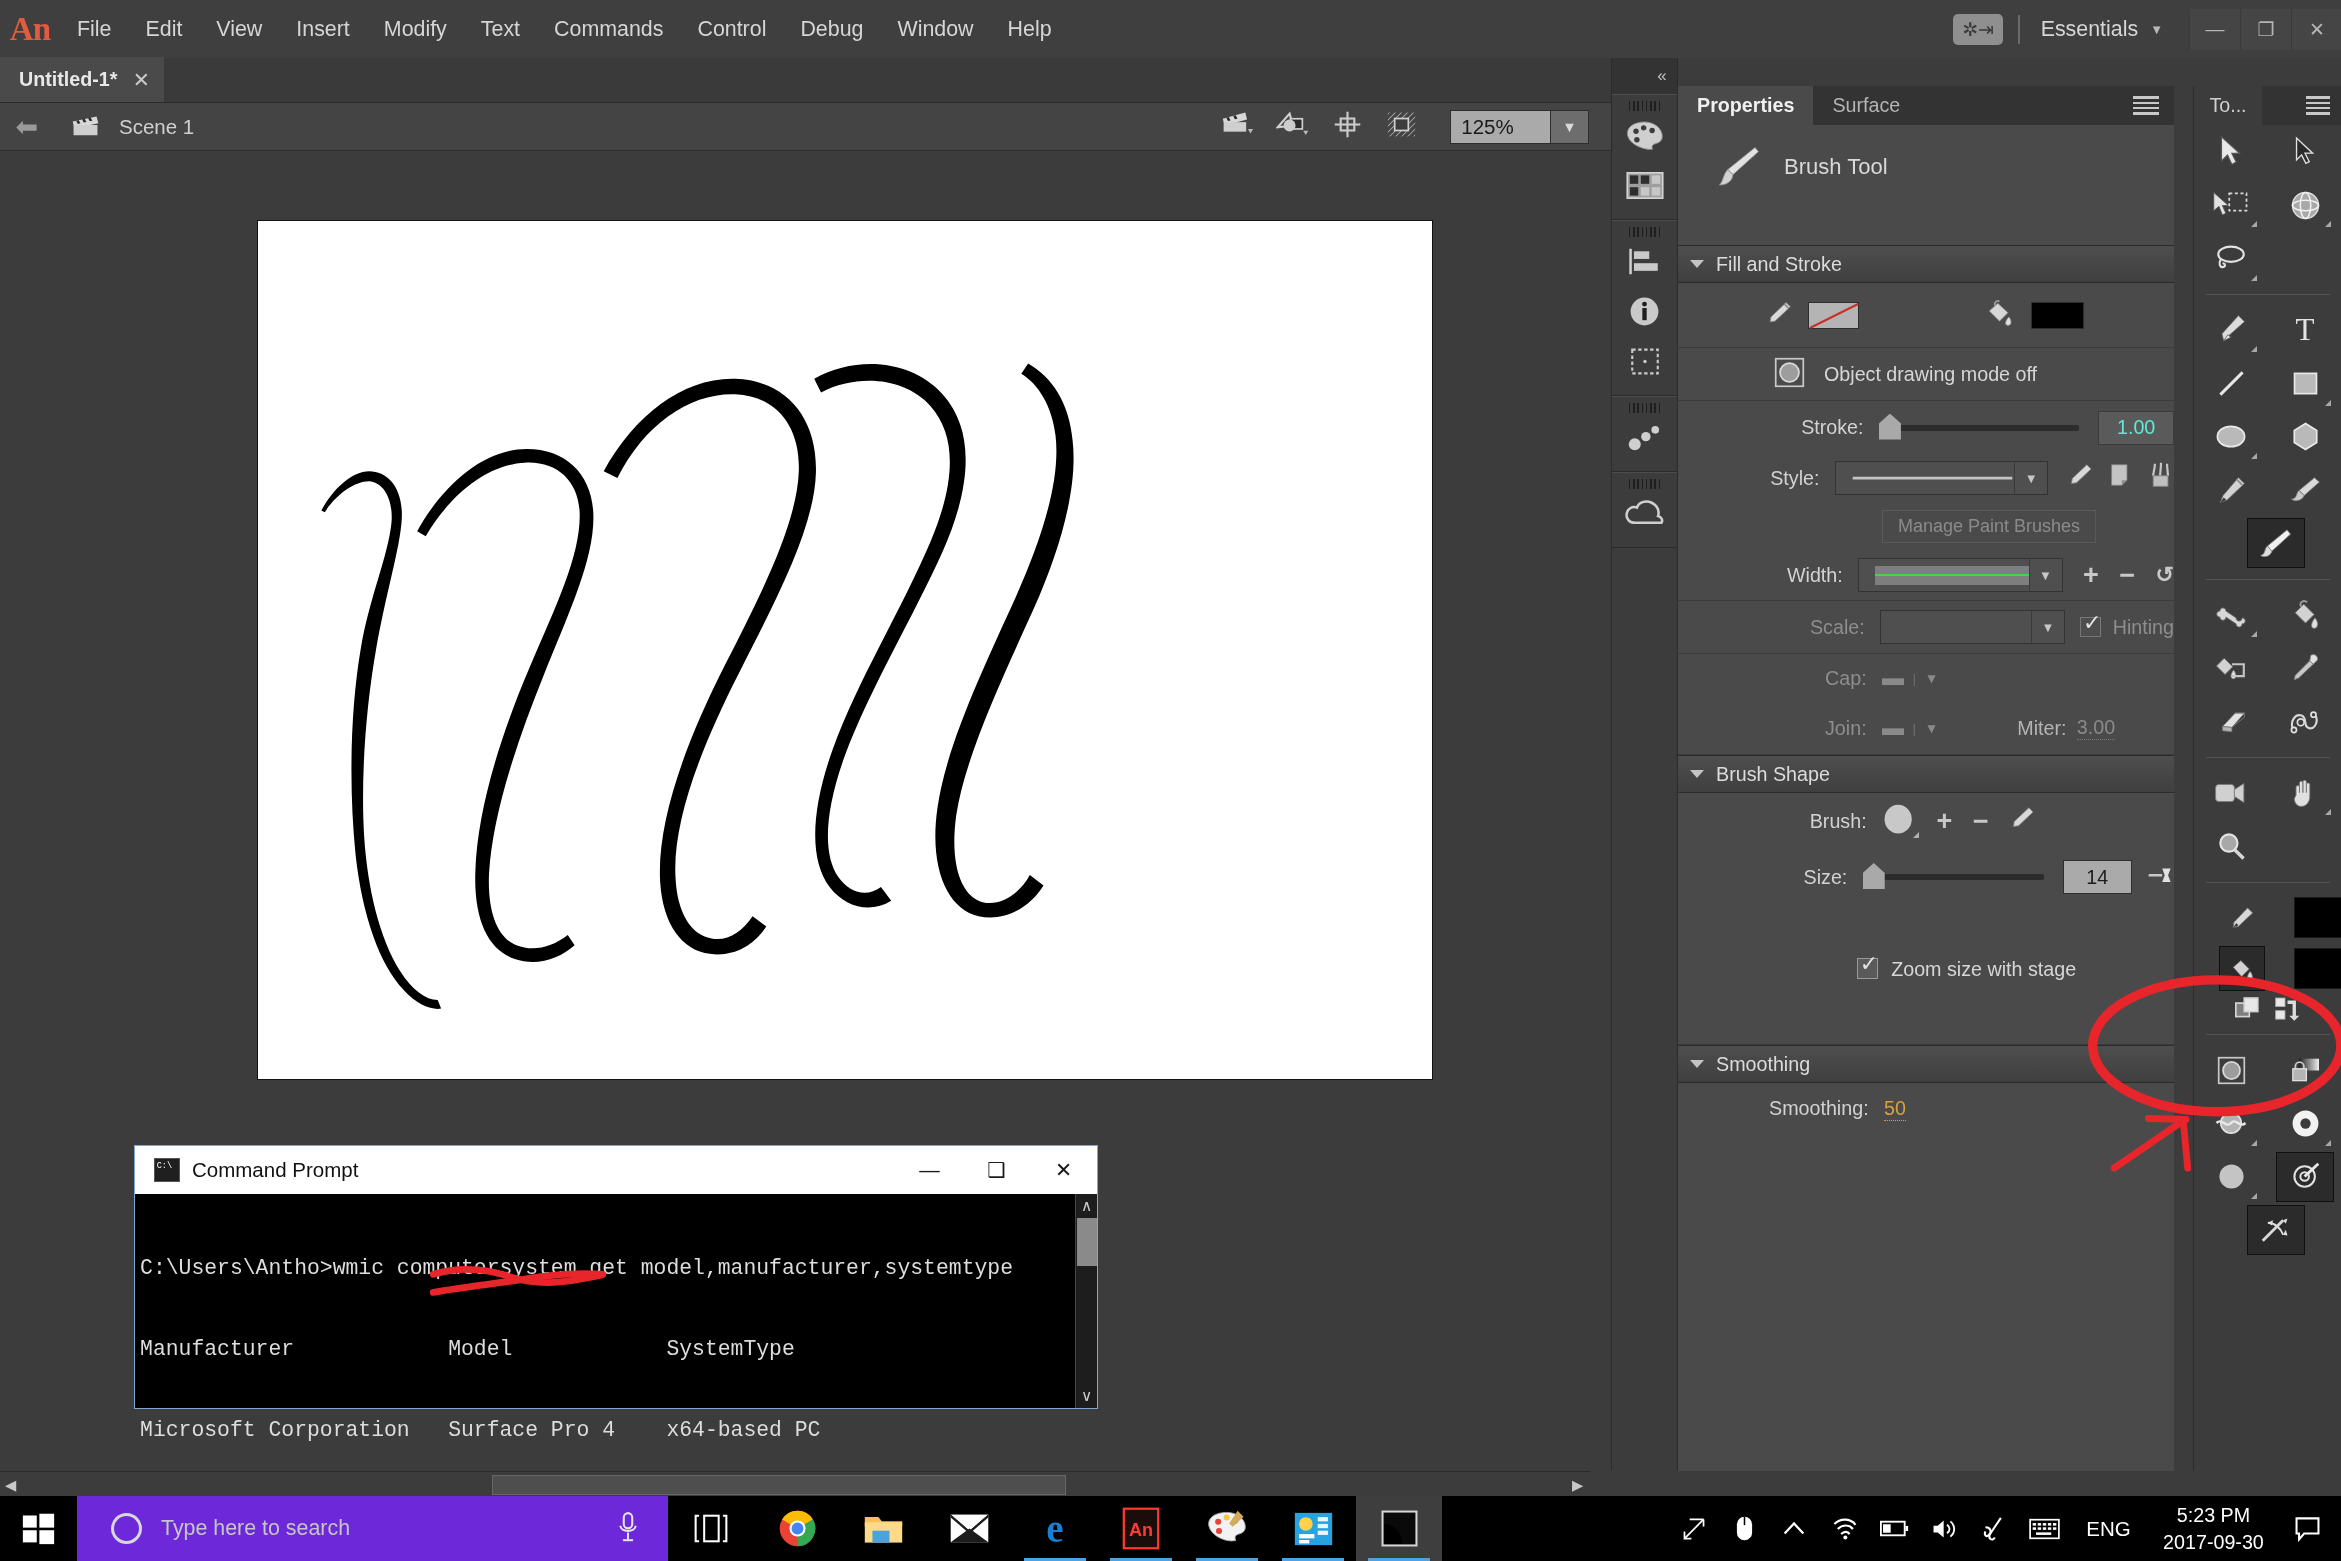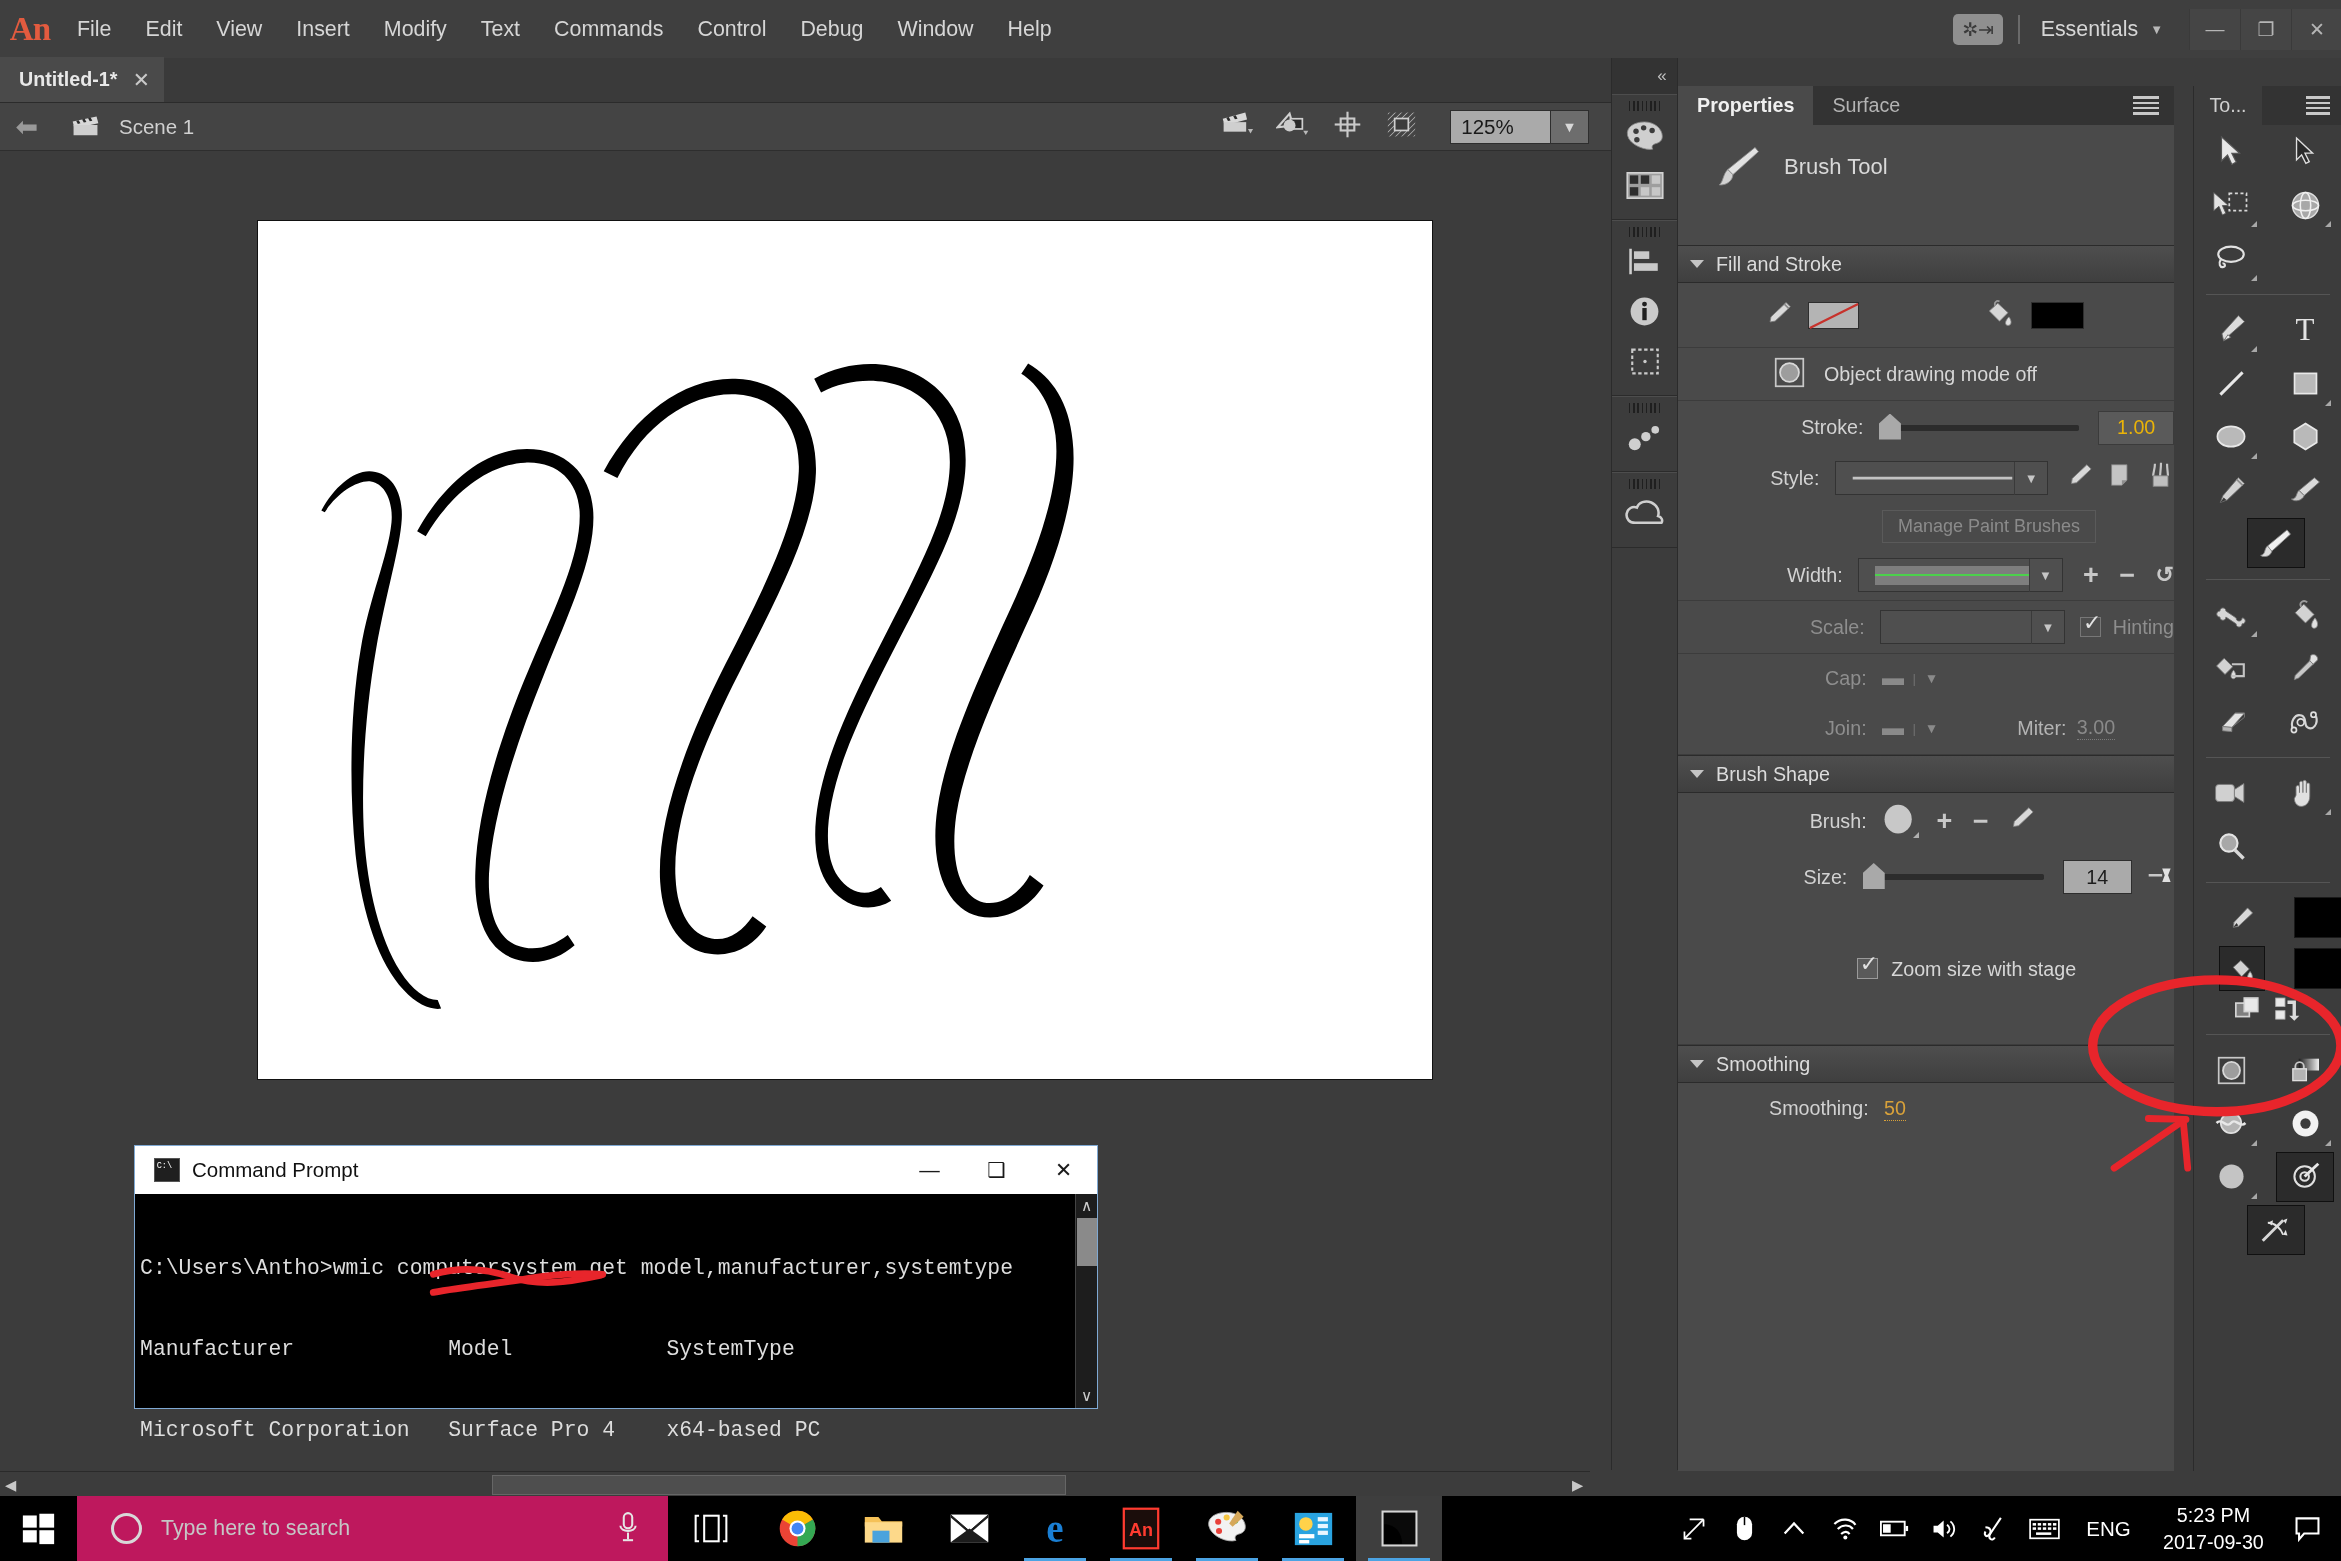--- a/index.html
+++ b/index.html
@@ -77,21 +77,21 @@
     border-bottom:0.9px solid #2b2b2b; display:flex; align-items:center; padding-left:12px; gap:12px; }
   .sect-head span.lbl { color:#dcdcdc; font-size:19.7px; }
   .tri { width:0;height:0;border-left:7.7px solid transparent;border-right:7.7px solid transparent;border-top:8.6px solid #c4c4c4;}
   .row { display:flex; align-items:center; min-height:53px; padding-left:16px; }
   .rowsep { border-bottom:0.9px solid #3c3c3c; }
   .rlabel { width:188px; text-align:right; padding-right:15.4px; color:#d2d2d2; font-size:19.7px; }
   .rlabel.dim { color:#8e8e8e; }
   .track { width:204px; height:6px; background:#2c2c2c; border-radius:1.7px; position:relative; }
   .knob { position:absolute; left:0; top:-11px; width:22px; height:26px; background:#a9a9a9;
     clip-path: polygon(50% 0,100% 38%,100% 100%,0 100%,0 38%); }
-  .numbox { width:77px; height:34px; background:#5a5a5a; border:0.9px solid #3b3b3b; color:#eab308;
+  .numbox { width:77px; height:34px; background:#5a5a5a; border:0.9px solid #3b3b3b; color:#5eead4;
     font-size:19.7px; display:flex; align-items:center; justify-content:center; margin-left:19px; }
   .numbox.active { background:#aaa; color:#1c1c1c; border-color:#2e2e2e; }
   .combo { height:34px; background:#4f4f4f; border:0.9px solid #333; display:flex; align-items:center; }
   .combo .caret { width:33px; height:33px; display:flex; align-items:center; justify-content:center;
     color:#c6c6c6; font-size:13px; border-left:0.9px solid #3a3a3a; margin-left:auto; }
   .sbtn { color:#c0c0c0; font-size:24px; margin-left:19px; }
   .plusminus { font-size:27px; color:#c8c8c8; margin-left:20.5px; font-weight:bold; }
   #mpb { width:214px; height:33px; border:0.9px solid #5a5a5a; color:#8b8b8b; font-size:18px;
     display:flex; align-items:center; justify-content:center; }
   .chk { width:20.5px; height:20.5px; border:1.7px solid #9a9a9a; background:#5a5a5a; position:relative; }
@@ -133,21 +133,21 @@
   #cmd-vthumb { position:absolute; left:0.9px; top:24px; width:20.5px; height:48px; background:#8a8a8a; }
   .cmd-arrow { position:absolute; left:5.1px; color:#ccc; font-size:15.4px; }
 
   
   #annot { position:absolute; left:0; top:0; width:2342px; height:1561px; pointer-events:none; }
 
   
   #taskbar { position:absolute; left:0; top:1496px; width:2342px; height:65px; background:#000;
     display:flex; align-items:center; }
   #winbtn { width:77px; height:65px; display:flex; align-items:center; justify-content:center; }
-  #searchbox { width:591px; height:65px; background:#be185d; display:flex; align-items:center; }
+  #searchbox { width:591px; height:65px; background:#6d28d9; display:flex; align-items:center; }
   #search-ring { width:31px; height:31px; border:3.4px solid #d8d8d8; border-radius:50%; margin-left:34px; }
   #search-text { color:#c6c6c6; font-size:21.4px; margin-left:19px; }
   #mic { margin-left:auto; margin-right:29px; }
   .tbapp { width:86px; height:65px; display:flex; align-items:center; justify-content:center; position:relative; }
   .tbapp.active { background:#3e3e3e; }
   .tbapp .uline { position:absolute; bottom:0; left:12px; width:62px; height:3.4px; background:#4ba3e3; }
   #tray { margin-left:auto; display:flex; align-items:center; height:65px; padding-right:6.8px; gap:0; }
   .tray-ico { width:50px; height:65px; display:flex; align-items:center; justify-content:center; color:#fff; }
   #tray-lang { color:#fff; font-size:20.5px; padding:0 17px; }
   #tray-clock { color:#fff; font-size:19.7px; text-align:center; line-height:27px; padding:0 15.4px; }

